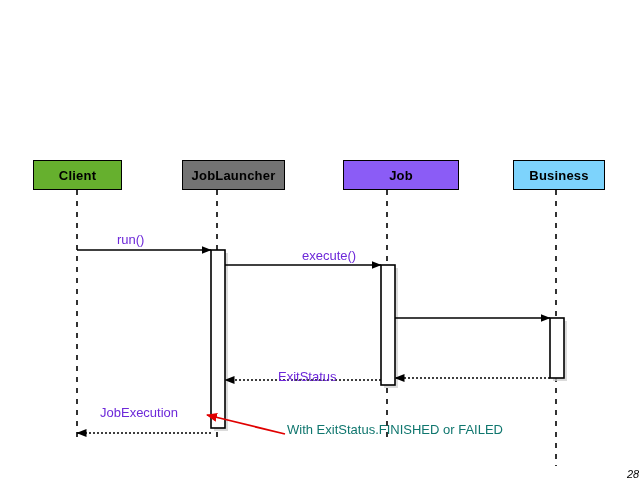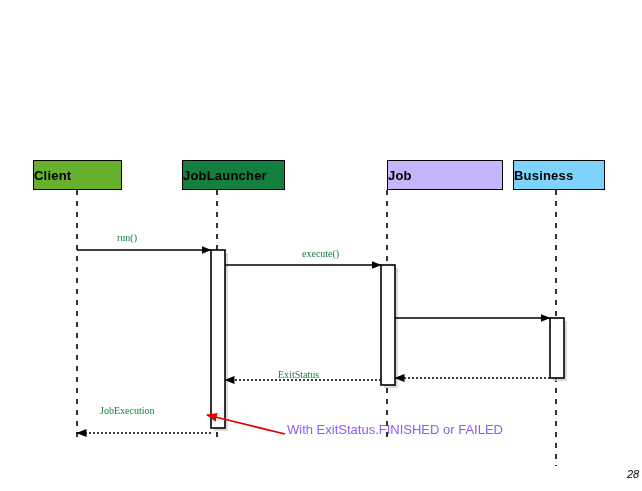--- a/index.html
+++ b/index.html
@@ -24,34 +24,33 @@
     top: 0;
     width: 642px;
     height: 491px;
   }
   .lifeline-header {
     position: absolute;
     box-sizing: border-box;
     border: 1.5px solid #000000;
     display: flex;
     align-items: center;
-    justify-content: flex-start;
+    justify-content: center;
     font-size: 13px;
     font-weight: bold;
     color: #000000;
     letter-spacing: 0.2px;
     z-index: 4;
   }
   .msg-label {
     position: absolute;
-    font-size: 10px;
-    color: #15803d;
+    font-size: 13px;
+    color: #6d28d9;
     white-space: nowrap;
     z-index: 5;
-    font-family: Liberation Serif, serif;
   }
   .annotation-text {
     position: absolute;
     font-size: 13px;
     white-space: nowrap;
     z-index: 6;
   }
   .page-number {
     position: absolute;
     font-size: 11px;
@@ -103,34 +102,34 @@
       </g>
     <g id="annotation-arrow-group">
         <line x1="285" y1="434" x2="207" y2="415" stroke="#e00000" stroke-width="1.8" marker-end="url(#arrow-red)"></line>
       </g>
   </svg>
 
   <div id="headers-layer">
       <div class="lifeline-header" style="left: 33px; top: 160px; width: 89px; height: 30px; background: rgb(102, 176, 46);">
         <span>Client</span>
       </div>
-      <div class="lifeline-header" style="left: 182px; top: 160px; width: 103px; height: 30px; background: #15803d;">
+      <div class="lifeline-header" style="left: 182px; top: 160px; width: 103px; height: 30px; background: #737373;">
         <span>JobLauncher</span>
       </div>
-      <div class="lifeline-header" style="left: 343px; top: 160px; width: 116px; height: 30px; background: #c4b5fd; margin-left: 44px;">
+      <div class="lifeline-header" style="left: 343px; top: 160px; width: 116px; height: 30px; background: #8b5cf6;">
         <span>Job</span>
       </div>
       <div class="lifeline-header" style="left: 513px; top: 160px; width: 92px; height: 30px; background: #7dd3fc;">
         <span>Business</span>
       </div>
     </div>
   <div id="labels-layer">
       <div class="msg-label" style="left: 117px; top: 232px;">run()</div>
       <div class="msg-label" style="left: 277px; top: 248px; margin-left: 25px;">execute()</div>
       <div class="msg-label" style="left: 278px; top: 341px; margin-top: 28px;">ExitStatus</div>
       <div class="msg-label" style="left: 100px; top: 405px;">JobExecution</div>
     </div>
 
-  <div class="annotation-text" id="annotation-label" style="left: 287px; top: 422px; color: #8b5cf6;">With ExitStatus.FINISHED or FAILED</div>
+  <div class="annotation-text" id="annotation-label" style="left: 287px; top: 422px; color: #0f766e;">With ExitStatus.FINISHED or FAILED</div>
 
   <div class="page-number" style="left:627px; top:468px;font-style:italic;">28</div>
 
 </div>
 
 </body></html>

